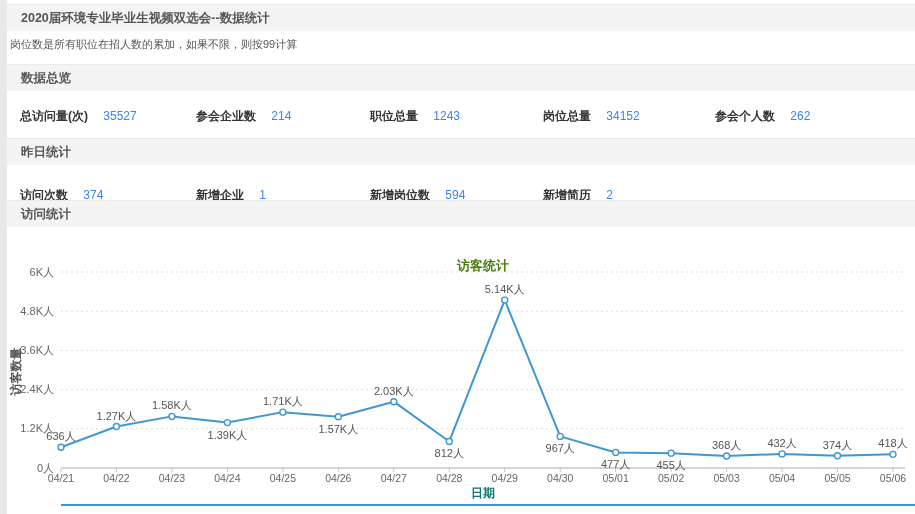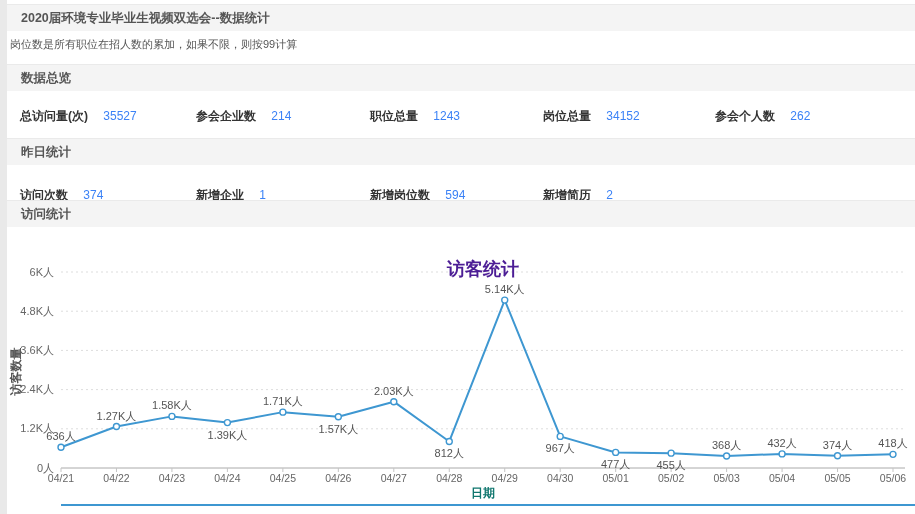--- a/index.html
+++ b/index.html
@@ -33,21 +33,21 @@
   #yesterday-stats { top:187px; }
   .stat { padding-left:13px; font-size:12px; white-space:nowrap; }
   .stat-label { font-weight:bold; color:#333; }
   .stat-value { color:#3b82f6; margin-left:12px; }
 
   .chart {
     position:absolute; left:0; top:245px; width:915px; height:260px;
   }
   .chart-title {
     position:absolute; left:61px; width:844px; top:12px; text-align:center;
-    font-size:18px; font-weight:bold; color:#4c1d95;
+    font-size:13px; font-weight:bold; color:#4d7c0f;
   }
   .chart-ylabel {
     position:absolute; left:-16px; top:118px; width:64px; text-align:center;
     transform:rotate(-90deg); font-size:12px; font-weight:bold; color:#555;
   }
   .chart-xlabel {
     position:absolute; left:61px; width:844px; top:240px; text-align:center;
     font-size:12px; font-weight:bold; color:#0f766e;
   }
   .bottom-line {

